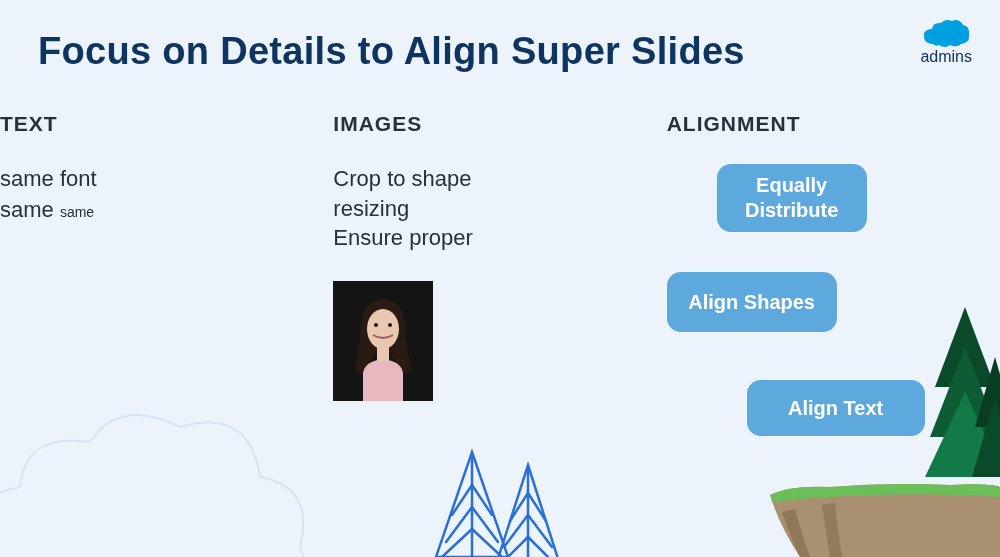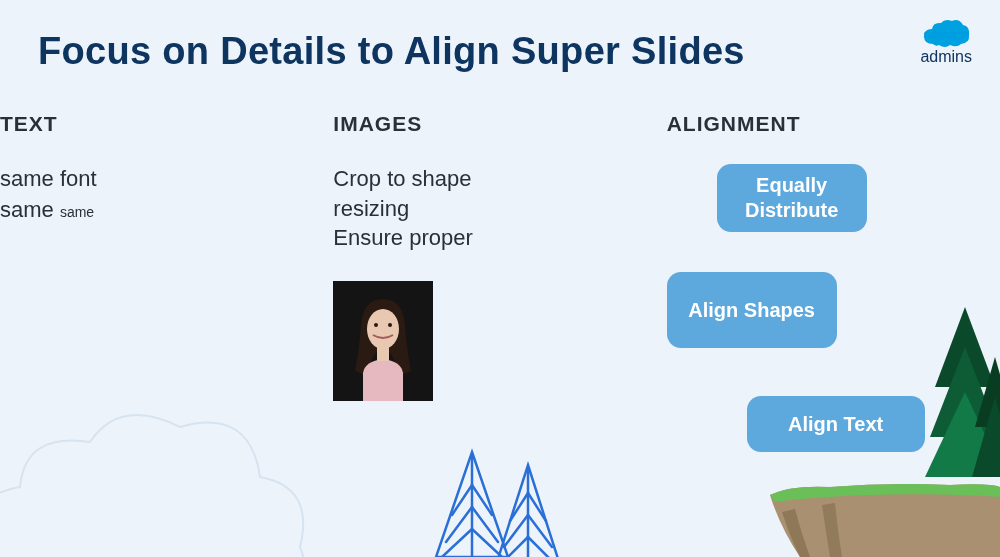--- a/index.html
+++ b/index.html
@@ -100,21 +100,21 @@
       font-size: 20px;
       border-radius: 14px;
       text-align: center;
       display: flex;
       align-items: center;
       justify-content: center;
       line-height: 1.25;
       font-weight: 700;
     }
     .pill1 { width: 150px; height: 68px; margin-left: 50px; }
-    .pill2 { width: 170px; height: 76px; margin-top: 40px; margin-left: 0px; }
+    .pill2 { width: 170px; height: 60px; margin-top: 40px; margin-left: 0px; }
     .pill3 { width: 178px; height: 56px; margin-top: 48px; margin-left: 80px; }
     .bg-cloud-shape {
       position: absolute;
       bottom: -60px;
       left: -80px;
       width: 400px;
       height: 240px;
     }
     .trees-blue {
       position: absolute;

